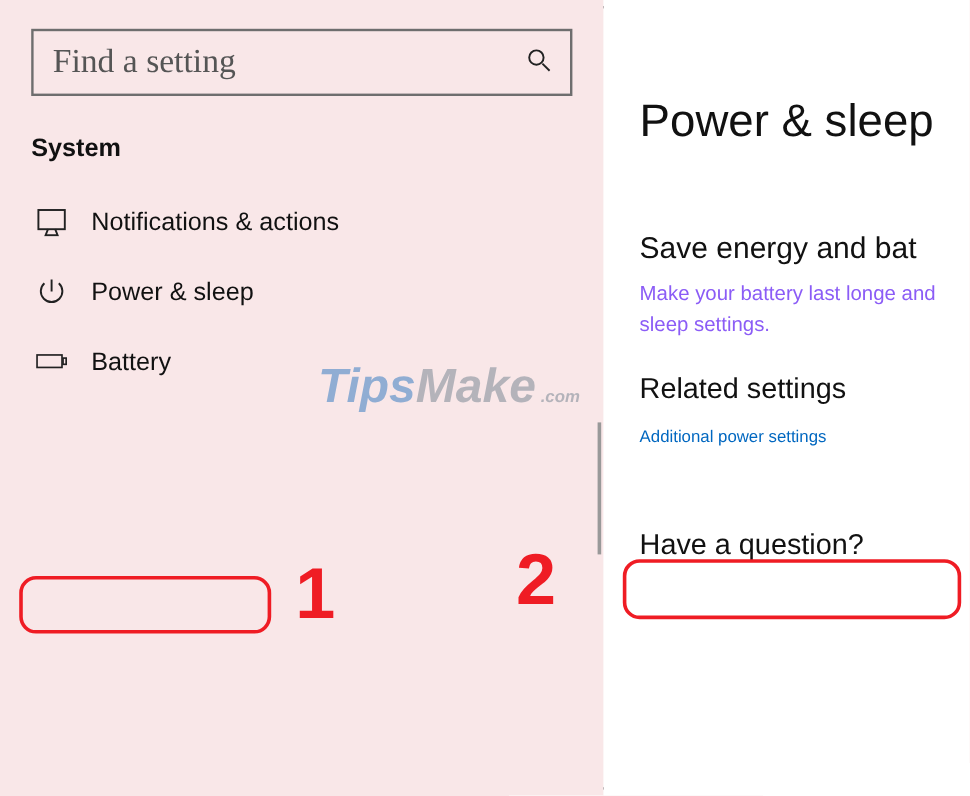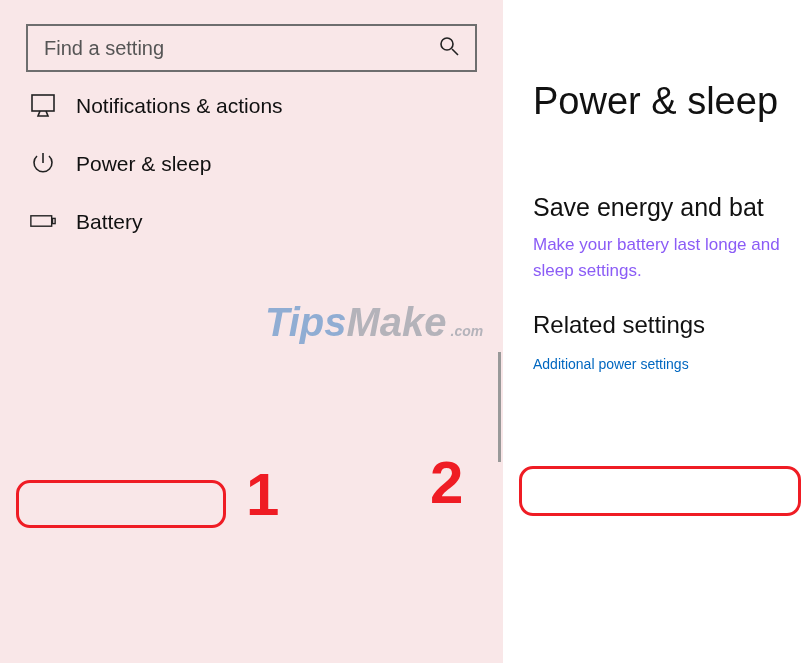--- a/index.html
+++ b/index.html
@@ -47,22 +47,22 @@
   .home-row span.label { font-size: 22px; color: #111; }
   .search-wrap { padding: 18px 26px 4px 26px; }
   .search-box {
     display:flex; align-items:center; justify-content:space-between;
     border: 2px solid #6e6e6e;
     padding: 10px 16px;
     background: #f9e7e8;
   }
   .search-box input {
     border: none; outline: none; background: transparent;
-    font-size: 20px; color: #1d4ed8; width: 85%;
-    font-family: Liberation Sans, sans-serif;
+    font-size: 28px; color: #1d4ed8; width: 85%;
+    font-family: Liberation Serif, serif;
   }
   .search-box input::placeholder { color: #555; }
   .category-label {
     font-size: 21px; font-weight: 600; color: #111;
     padding: 28px 26px 20px 26px;
   }
   .nav-item {
     display:flex; align-items:flex-end; gap:20px;
     padding: 16px 30px;
     font-size: 21px; color:#111;
@@ -143,20 +143,21 @@
         <input type="text" placeholder="Find a setting" style="">
         <span>
           <svg width="20" height="20" viewBox="0 0 20 20">
               <circle cx="8" cy="8" r="6"></circle>
               <path d="M13 13 L19 19"></path>
             </svg>
         </span>
       </div>
     </div>
 
+    <div class="category-label">System</div>
 
     <div class="nav-item">
       <span class="icon">
         <svg width="26" height="24" viewBox="0 0 26 24">
             <rect x="2" y="2" width="22" height="16"></rect>
             <path d="M10 18 L8 23 L18 23 L16 18"></path>
           </svg>
       </span>
       <span>Notifications &amp; actions</span>
     </div>
@@ -182,20 +183,21 @@
     </div>
 
   </div>
 
   <div class="content">
     <div class="page-title">Power &amp; sleep</div>
     <div class="section-h">Save energy and bat</div>
     <div class="section-p">Make your battery last longe and sleep settings.</div>
     <div class="related-h">Related settings</div>
     <div class="link">Additional power settings</div>
+    <div class="question-h">Have a question?</div>
   </div>
 
 </div>
 
 <div class="divider-stub"></div>
 
 <div class="highlight-1"></div>
 <div class="num-1">1</div>
 <div class="num-2">2</div>
 <div class="highlight-2"></div>

